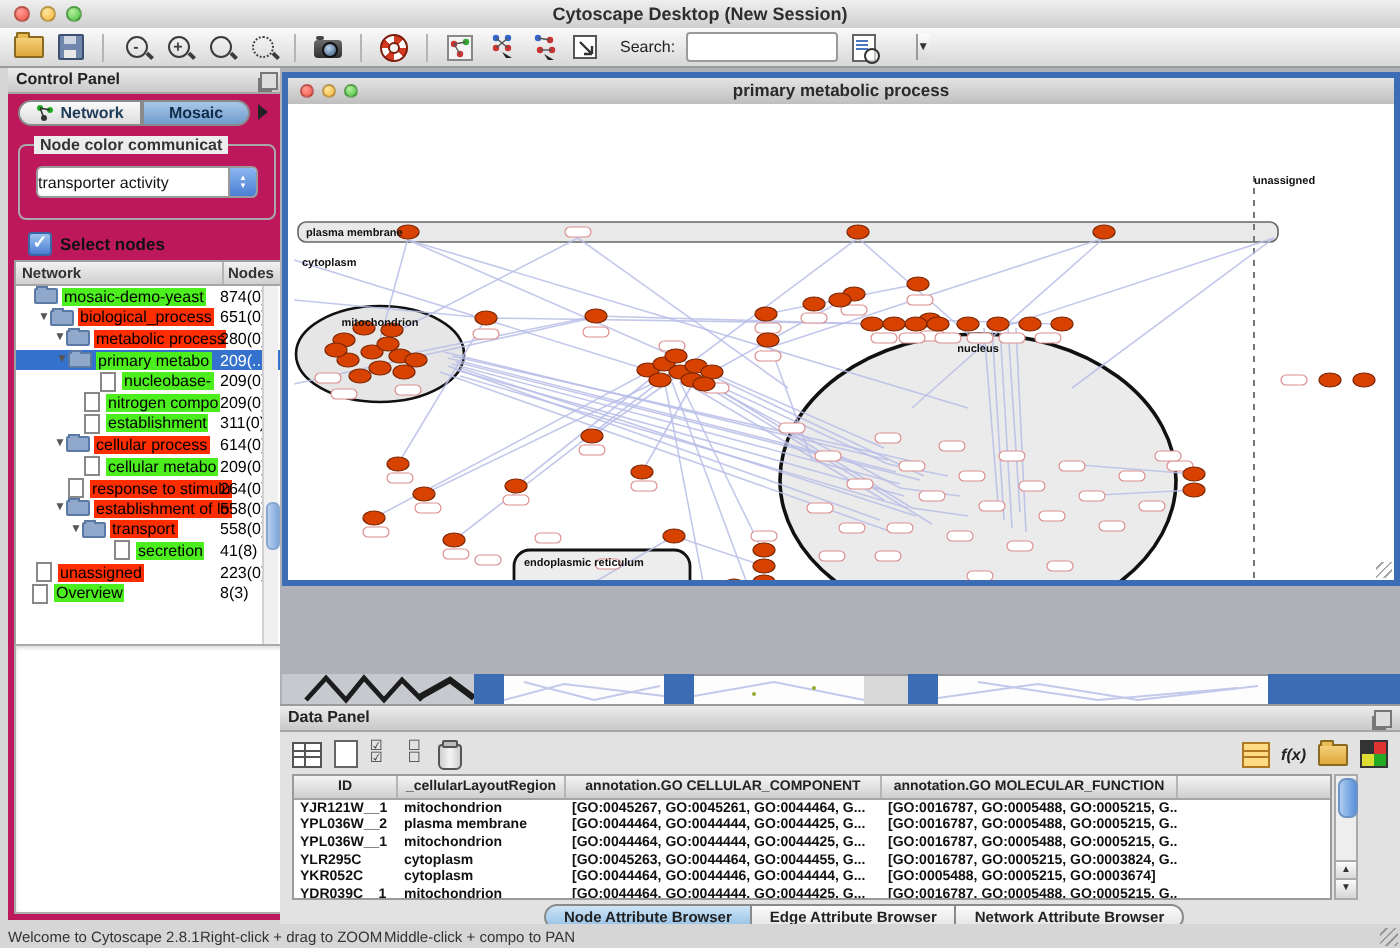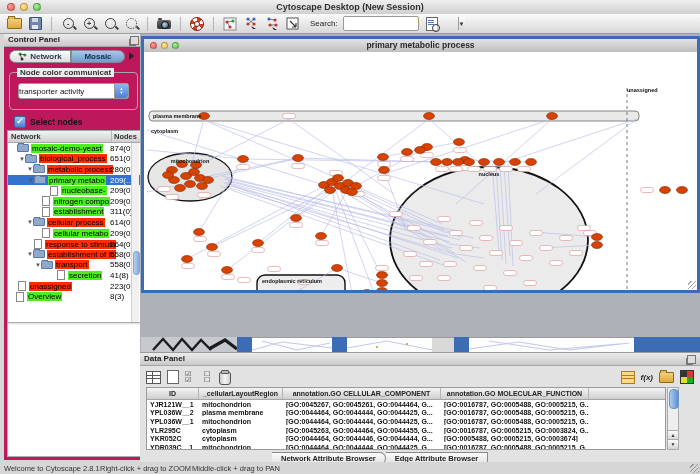--- a/index.html
+++ b/index.html
@@ -663,23 +663,24 @@
           <span class="cw3">[GO:0016787, GO:0005488, GO:0005215, G...</span>
         </div>
       </div>
   </div>
   <div id="dp-vscroll">
     <div id="dp-thumb"></div>
     <div class="sbtn" style="bottom:9px">▲</div>
     <div class="sbtn" style="bottom:0">▼</div>
   </div>
   <div id="dp-tabs">
+      <span class="dptab first sel">Node Attribute Browser</span>
+      <span class="dptab">Edge Attribute Browser</span>
       <span class="dptab last">Network Attribute Browser</span>
-      <span class="dptab">Edge Attribute Browser</span>
     </div>
 </div>
 
 <div id="statusbar" class="abs">
   <span style="left:4px">Welcome to Cytoscape 2.8.1</span>
   <span style="left:100px">Right-click + drag to ZOOM</span>
-  <span style="left:192px">Middle-click + drag to PAN</span>
+  <span style="left:192px">Middle-click + compo to PAN</span>
   <span id="app-grip"></span>
 </div>
 
 </body></html>

